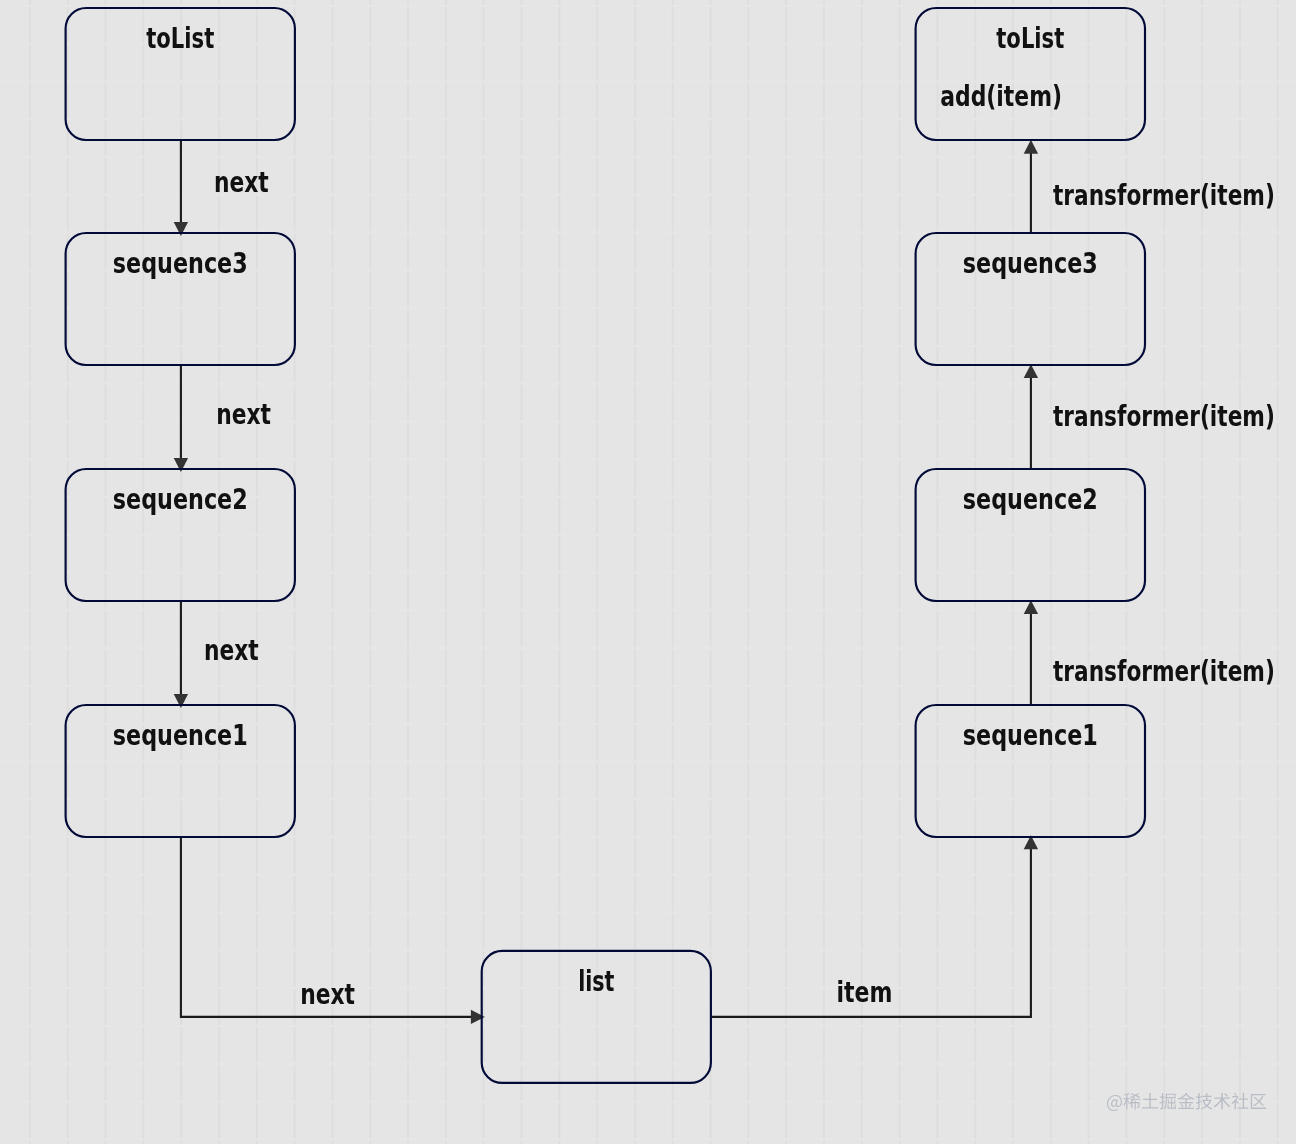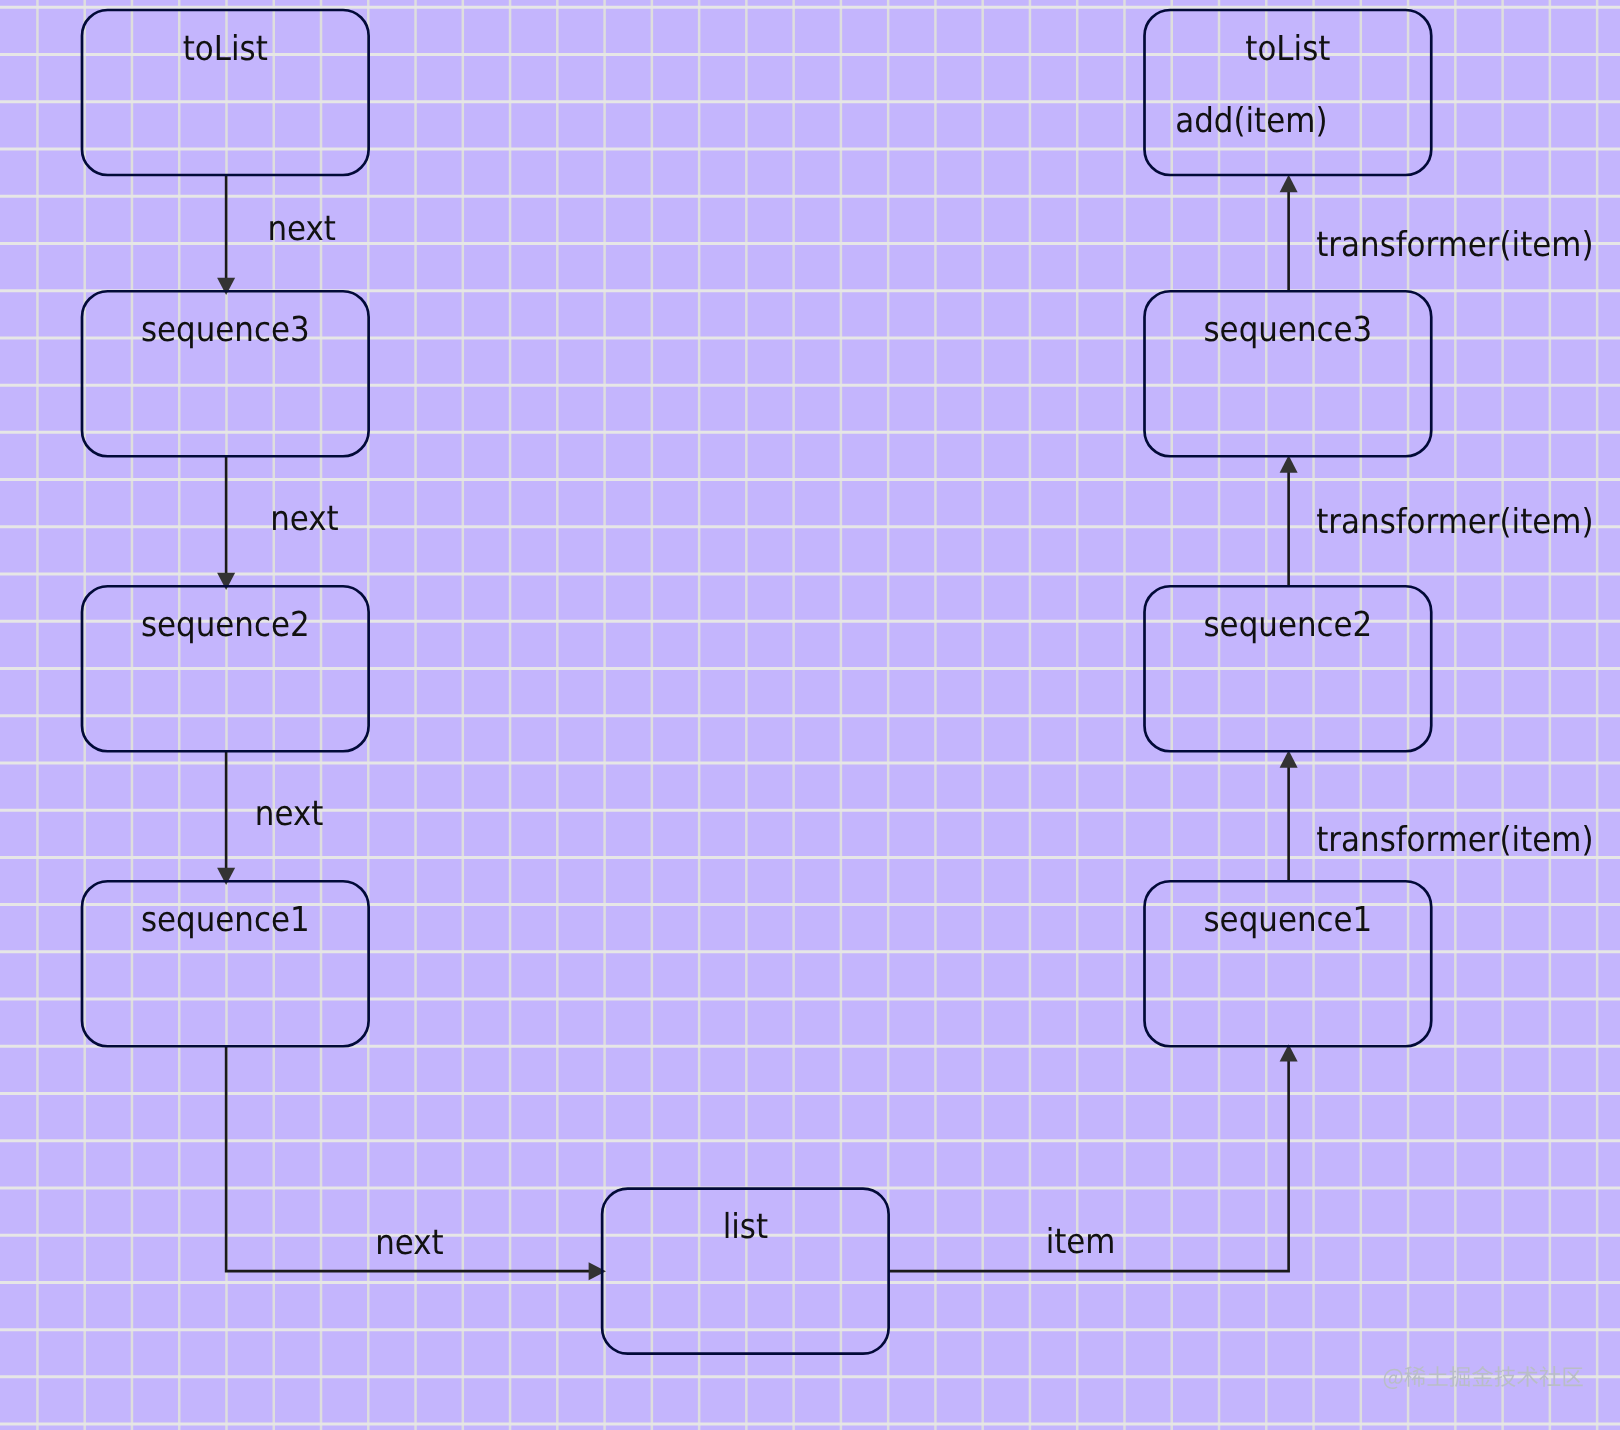--- a/index.html
+++ b/index.html
@@ -12,21 +12,21 @@
   .node-label{text-anchor:middle;}
   .edge-label{text-anchor:start;}
   .node-rect{fill:none;stroke:#020a38;stroke-width:2.15;}
   .edge-line{fill:none;stroke:#1a1a1a;stroke-width:2.1;}
   .arrow-head{fill:#333333;}
   #watermark path{fill:#b9bec6;}
 </style>
 </head>
 <body style="background: rgb(255, 255, 255);">
 
-<div id="canvas" style="background: #c4b5fd;">
+<div id="canvas" style="background: #e5e5e5; font-weight: bold;">
   <svg id="grid-background" width="1296" height="1144" viewBox="0 0 1296 1144">
     <g id="grid-lines-vertical">
         <line x1="29.94" y1="0" x2="29.94" y2="1144" stroke="#dedede" stroke-width="2"></line>
         <line x1="67.751" y1="0" x2="67.751" y2="1144" stroke="#dedede" stroke-width="2"></line>
         <line x1="105.562" y1="0" x2="105.562" y2="1144" stroke="#dedede" stroke-width="2"></line>
         <line x1="143.373" y1="0" x2="143.373" y2="1144" stroke="#dedede" stroke-width="2"></line>
         <line x1="181.184" y1="0" x2="181.184" y2="1144" stroke="#dedede" stroke-width="2"></line>
         <line x1="218.995" y1="0" x2="218.995" y2="1144" stroke="#dedede" stroke-width="2"></line>
         <line x1="256.806" y1="0" x2="256.806" y2="1144" stroke="#dedede" stroke-width="2"></line>
         <line x1="294.617" y1="0" x2="294.617" y2="1144" stroke="#dedede" stroke-width="2"></line>

